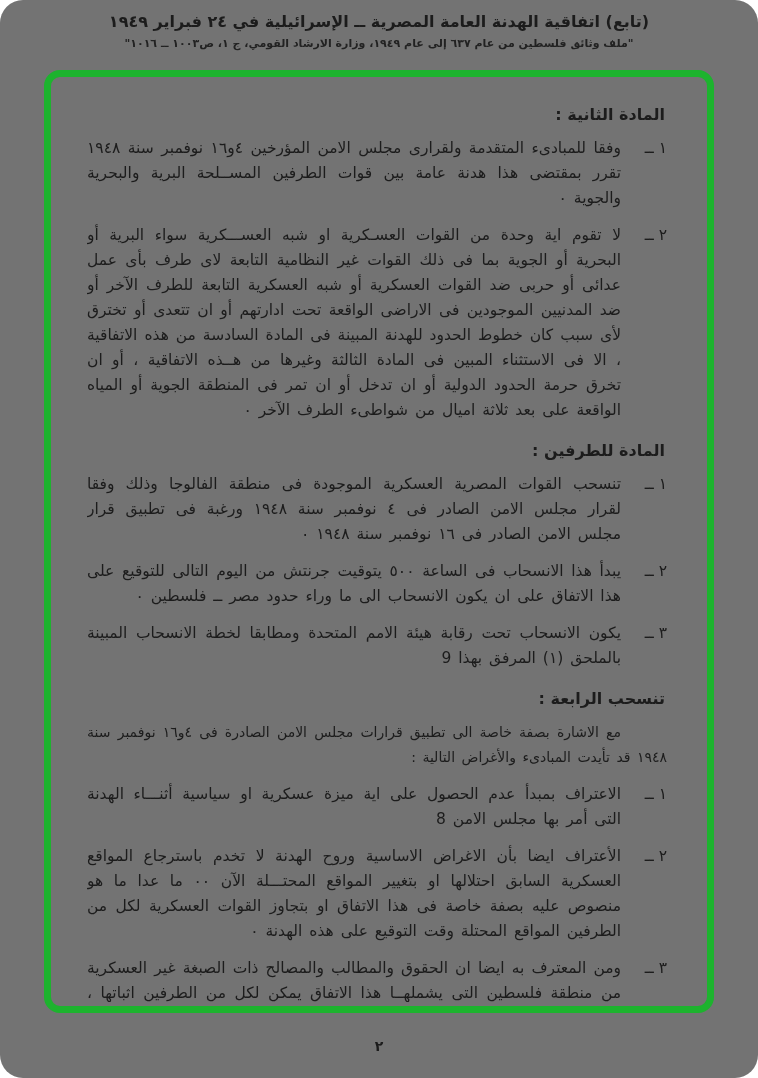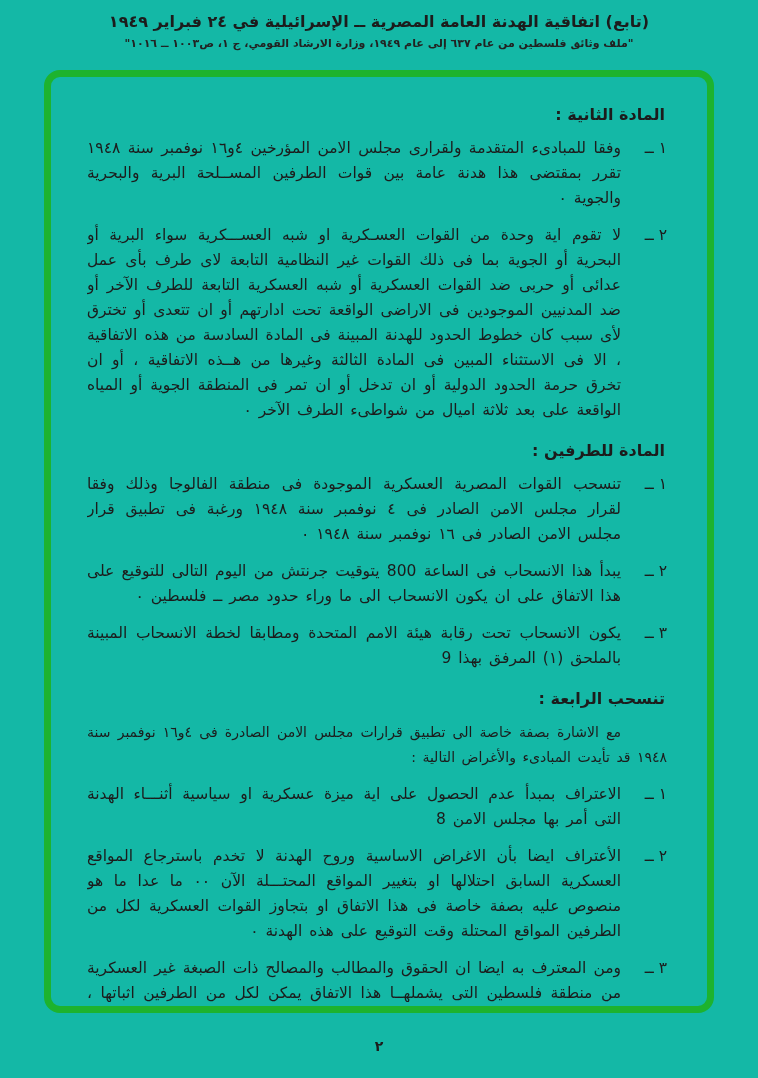--- a/index.html
+++ b/index.html
@@ -1,24 +1,25 @@
 <!DOCTYPE html>
 <html lang="ar"><head>
 <meta charset="utf-8">
 <style>
   html, body { margin: 0; padding: 0; background: #ffffff; }
   .page {
     position: relative;
     width: 758px;
     height: 1078px;
-    background: #14b8a6;
+    background: #737373;
     font-family: "DejaVu Sans", "Liberation Sans", sans-serif;
     color: #1c1c1c;
     direction: rtl;
     overflow: hidden;
+    border-radius: 23px;
   }
   .page-header {
     position: absolute;
     top: 12px; right: 0; left: 0;
     text-align: center;
     direction: rtl;
   }
   .header-title {
     font-size: 16px;
     font-weight: 700;
@@ -114,21 +115,21 @@
       </section>
 
       <section class="article-section">
         <h2 class="article-title">المادة للطرفين :</h2>
         <div class="clause">
           <span class="clause-marker">١ ــ</span>
           <span class="clause-text">تنسحب القوات المصرية العسكرية الموجودة فى منطقة الفالوجا وذلك وفقا لقرار مجلس الامن الصادر فى ٤ نوفمبر سنة ١٩٤٨ ورغبة فى تطبيق قرار مجلس الامن الصادر فى ١٦ نوفمبر سنة ١٩٤٨ ٠</span>
         </div>
         <div class="clause">
           <span class="clause-marker">٢ ــ</span>
-          <span class="clause-text">يبدأ هذا الانسحاب فى الساعة 800 يتوقيت جرنتش من اليوم التالى للتوقيع على هذا الاتفاق على ان يكون الانسحاب الى ما وراء حدود مصر ــ فلسطين ٠</span>
+          <span class="clause-text">يبدأ هذا الانسحاب فى الساعة ٥٠٠ يتوقيت جرنتش من اليوم التالى للتوقيع على هذا الاتفاق على ان يكون الانسحاب الى ما وراء حدود مصر ــ فلسطين ٠</span>
         </div>
         <div class="clause">
           <span class="clause-marker">٣ ــ</span>
           <span class="clause-text">يكون الانسحاب تحت رقابة هيئة الامم المتحدة ومطابقا لخطة الانسحاب المبينة بالملحق (١) المرفق بهذا 9</span>
         </div>
       </section>
 
       <section class="article-section">
         <h2 class="article-title">تنسحب الرابعة :</h2>
         <p class="article-intro">مع الاشارة بصفة خاصة الى تطبيق قرارات مجلس الامن الصادرة فى ٤و١٦ نوفمبر سنة ١٩٤٨ قد تأيدت المبادىء والأغراض التالية :</p>

